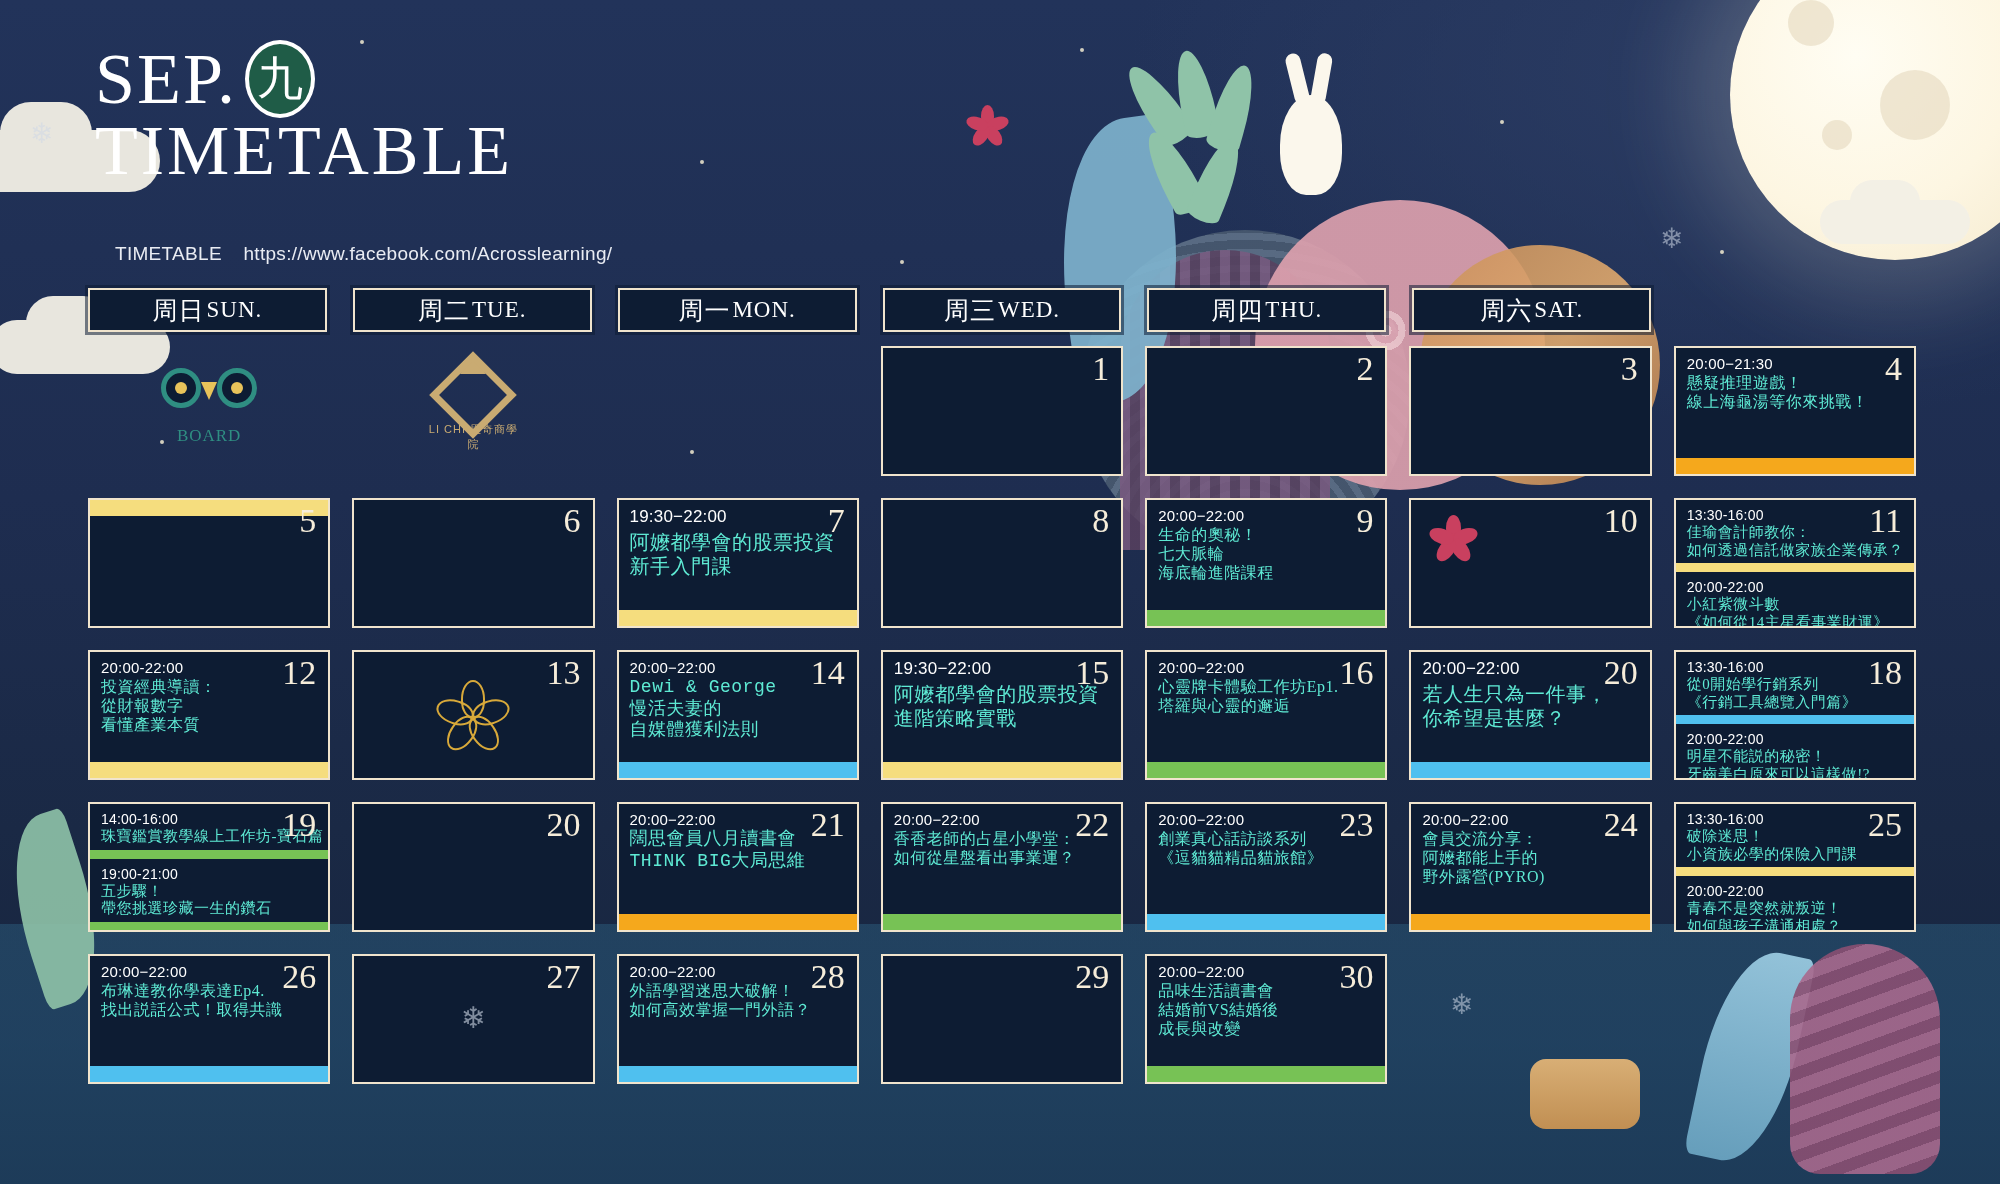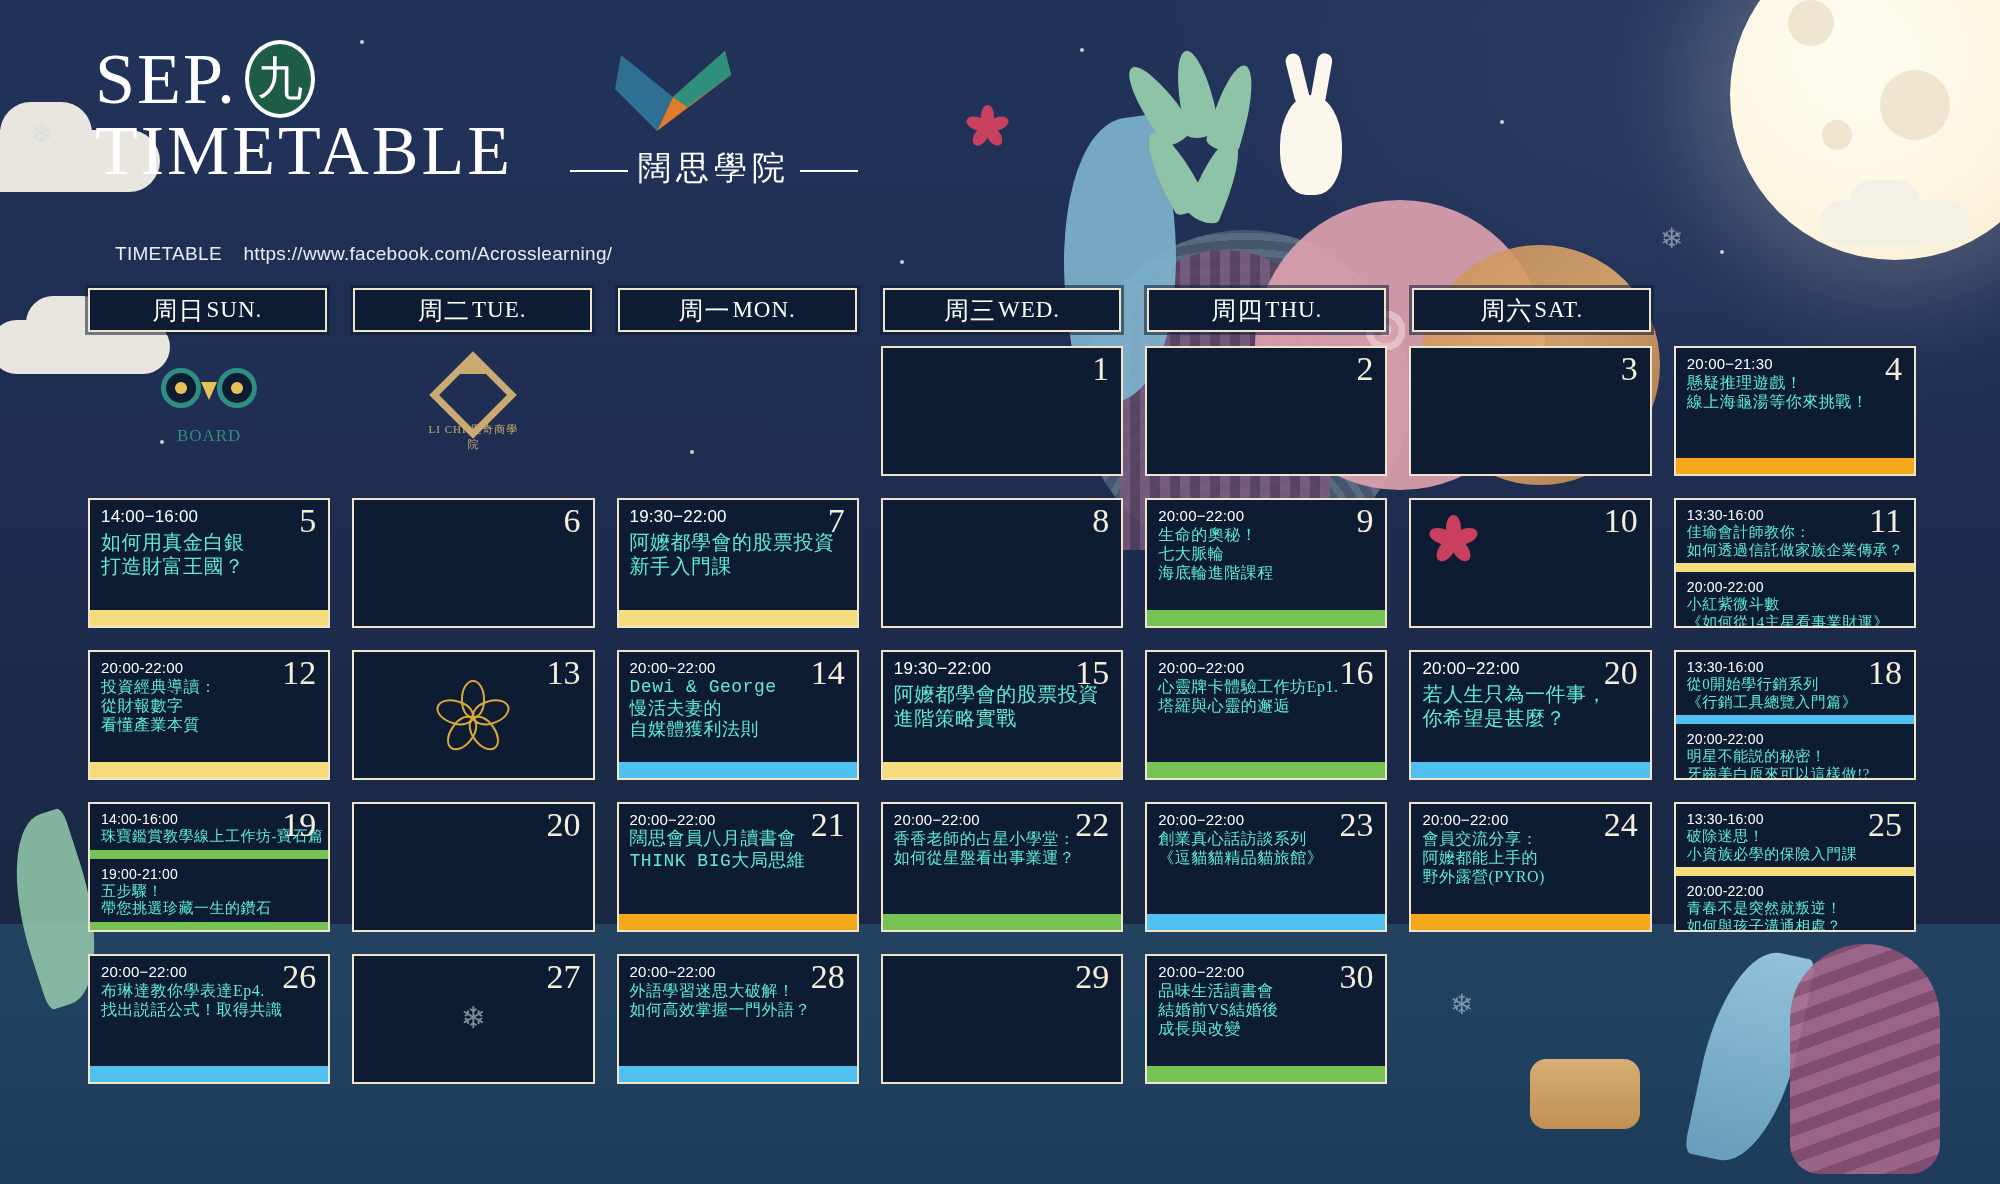--- a/index.html
+++ b/index.html
@@ -207,21 +207,21 @@
     border: 7px solid #c9ab72;
   }
   .lichi .tri {
     position: absolute; left: 50%; top: -4px; margin-left: -13px;
     width: 0; height: 0; border-left: 13px solid transparent;
     border-right: 13px solid transparent; border-bottom: 20px solid #c9ab72;
   }
   .lichi .txt {
     position: absolute; left: 0; right: 0; bottom: 2px; text-align: center;
     color: #c9ab72; font-size: 11px; letter-spacing: 1px;
-    font-family: Liberation Serif, serif;
+    font-family: Liberation Sans, sans-serif;
   }
   .goldflower { width: 76px; height: 76px; margin: 26px auto 0; position: relative; }
   .goldflower i {
     position: absolute; left: 26px; top: 2px; width: 24px; height: 38px;
     border: 2px solid #d8a93a; border-radius: 50% 50% 45% 45%;
     transform-origin: 50% 100%;
   }
   .redflower { width: 52px; height: 52px; margin: 14px 0 0 16px; position: relative; }
   .redflower i {
     position: absolute; left: 19px; top: 1px; width: 15px; height: 25px;
@@ -283,33 +283,20 @@
 <div id="page">
 
   <div class="header">
     <div class="title-row">
       <span class="t-sep">SEP.</span>
       <span class="t-circle">九</span>
     </div>
     <div class="t-timetable">TIMETABLE</div>
   </div>
 
-  <div class="brand">
-    <div class="brand-x">
-      <svg width="125" height="95" viewBox="0 0 125 95">
-        <path d="M8 10 L60 52 L44 86 L2 44 Z" fill="#2f6f93"></path>
-        <path d="M44 86 L60 52 L112 6 L118 30 Z" fill="#e07b2a"></path>
-        <path d="M60 52 L112 6 L118 30 L74 62 Z" fill="#2e8f7a"></path>
-        <path d="M8 10 L60 52 L74 62 L118 30 L112 6 L60 40 Z" fill="#2f6f93" opacity="0.0"></path>
-      </svg>
-    </div>
-    <div class="brand-name">
-      <span class="brand-rule"></span><span>闊思學院</span><span class="brand-rule"></span>
-    </div>
-  </div>
 
   <div class="urlline">
     <span class="lbl">TIMETABLE</span>
     <span>https://www.facebook.com/Acrosslearning/</span>
   </div>
 
   <div class="dayhead-row" id="dayhead-row">
       <div class="dayhead">
         <span>周日</span>
         <span class="en">SUN.</span>
@@ -381,27 +368,20 @@
           <div class="evt sm">
             <div class="time">20:00−21:30</div>
             <div class="ln">懸疑推理遊戲！</div>
             <div class="ln">線上海龜湯等你來挑戰！</div>
           </div>
         </div>
         <div class="footbar" style="background: rgb(245, 168, 28);"></div>
       </div>
       <div class="cell">
         <div class="daynum">5</div>
-        <div class="evts">
-          <div class="evt">
-            <div class="time">14:00−16:00</div>
-            <div class="ln">如何用真金白銀</div>
-            <div class="ln">打造財富王國？</div>
-          </div>
-        </div>
         <div class="footbar" style="background: rgb(245, 221, 126);"></div>
       </div>
       <div class="cell">
         <div class="daynum">6</div>
         <div class="evts"></div>
       </div>
       <div class="cell">
         <div class="daynum">7</div>
         <div class="evts">
           <div class="evt">

